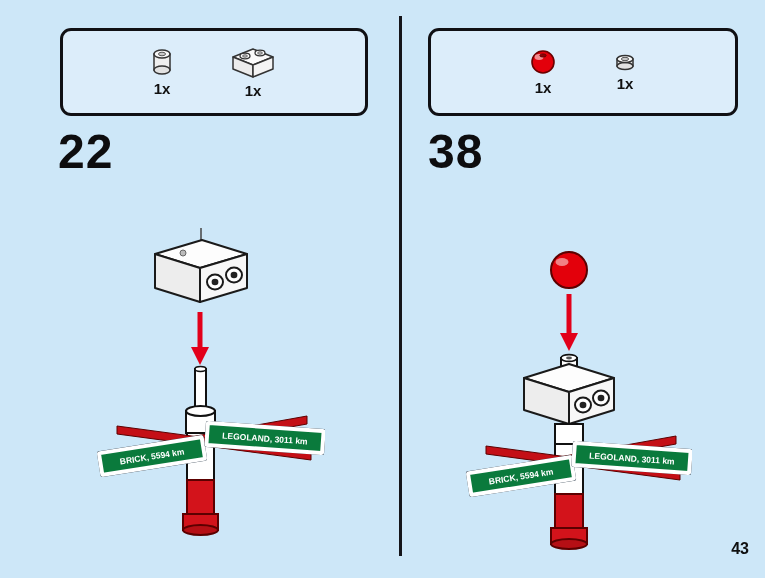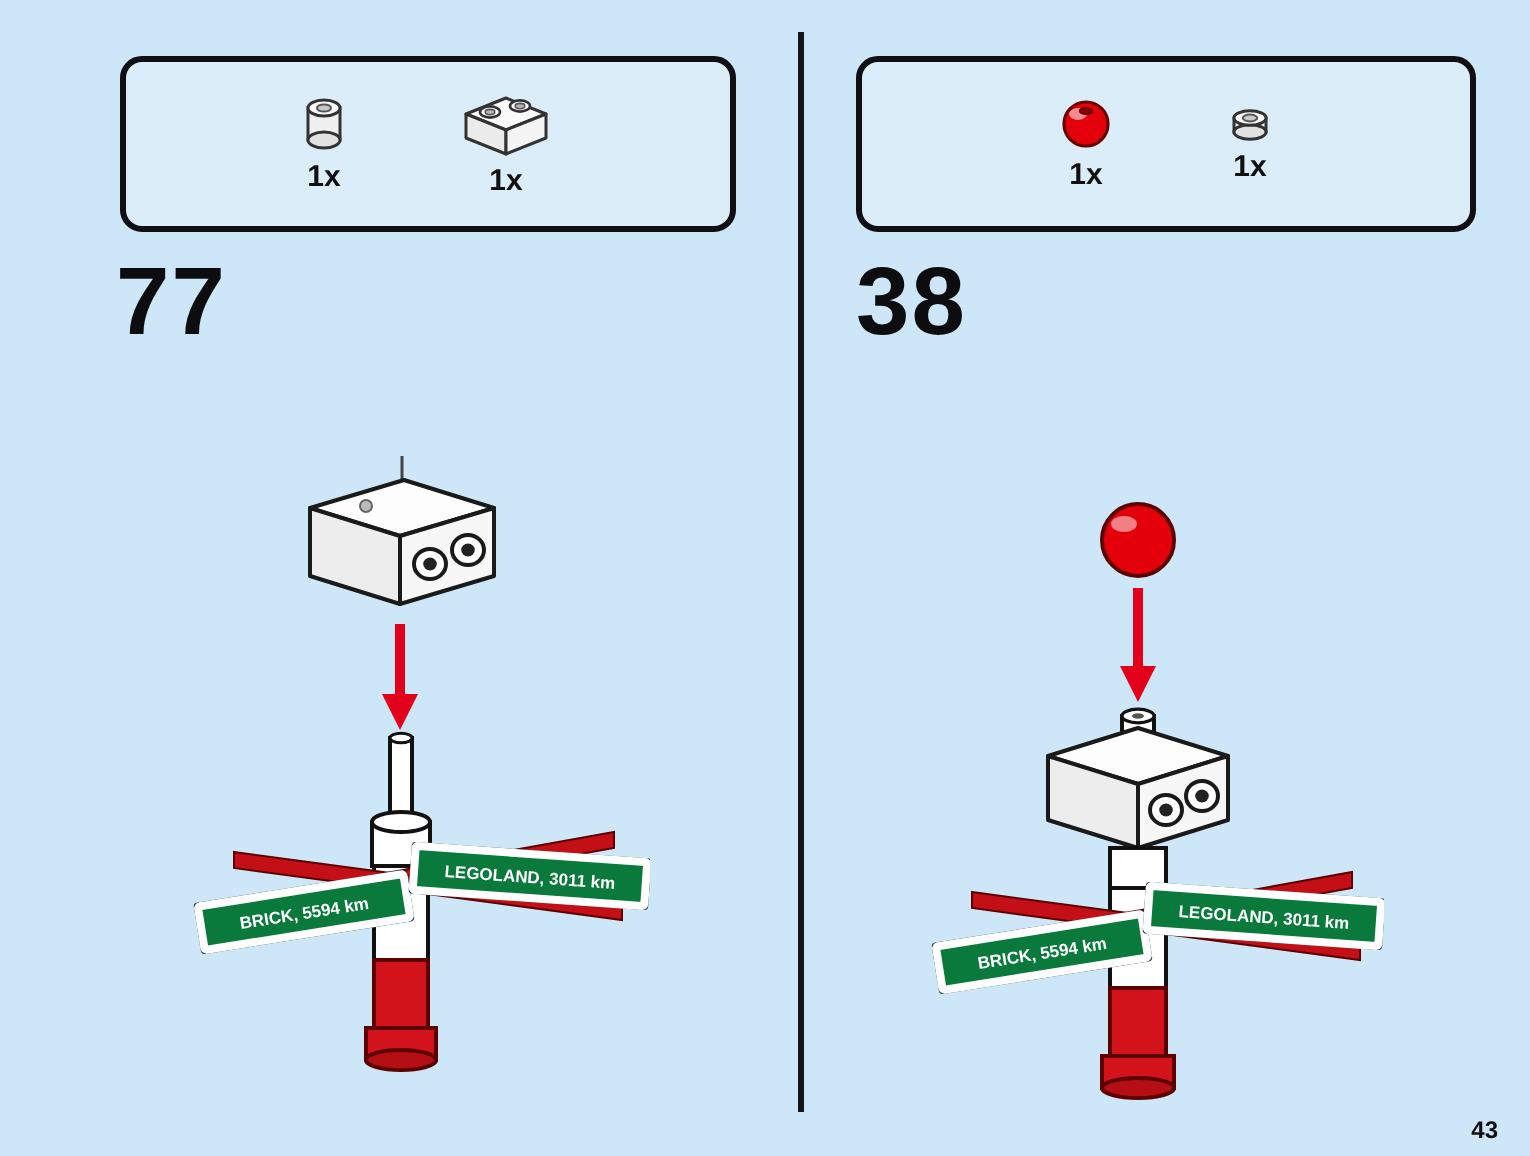--- a/index.html
+++ b/index.html
@@ -26,21 +26,21 @@
   .step-number{
     position:absolute;top:128px;font-size:48px;font-weight:800;line-height:1;
     letter-spacing:1px;color:#0d0d0f;
   }
   .step-number.left{left:58px;}
   .step-number.right{left:428px;}
   .figure{position:absolute;}
   .figure.left{left:95px;top:228px;}
   .figure.right{left:462px;top:246px;}
   .page-number{
-    position:absolute;right:16px;bottom:6px;font-size:12px;font-weight:bold;
+    position:absolute;right:16px;bottom:20px;font-size:16px;font-weight:bold;
   }
   svg{display:block;}
 </style>
 </head>
 <body>
 
 <div class="divider"></div>
 
 <div class="parts-box left">
   <div class="part">
@@ -59,21 +59,21 @@
       <polygon points="26,20 46,12 46,24 26,32" fill="#f4f4f4" stroke="#333" stroke-width="1.5" stroke-linejoin="round"></polygon>
       <ellipse cx="18" cy="11" rx="5" ry="2.8" fill="#fff" stroke="#333" stroke-width="1.3"></ellipse>
       <ellipse cx="18" cy="11" rx="2.4" ry="1.3" fill="#b8b8b8" stroke="#555" stroke-width="0.8"></ellipse>
       <ellipse cx="33" cy="8" rx="5" ry="2.8" fill="#fff" stroke="#333" stroke-width="1.3"></ellipse>
       <ellipse cx="33" cy="8" rx="2.4" ry="1.3" fill="#b8b8b8" stroke="#555" stroke-width="0.8"></ellipse>
     </svg>
     <span class="count">1x</span>
   </div>
 </div>
 
-<div class="step-number left">77</div>
+<div class="step-number left">22</div>
 
 <svg class="figure left" width="230" height="315" viewBox="0 0 230 315">
 
   <line x1="106" y1="0" x2="106" y2="13" stroke="#444" stroke-width="1.5"></line>
 
   <g>
     <polygon points="60,26 107,12 152,26 105,40" fill="#fdfdfd" stroke="#1a1a1a" stroke-width="2" stroke-linejoin="round"></polygon>
     <polygon points="60,26 105,40 105,74 60,60" fill="#ededed" stroke="#1a1a1a" stroke-width="2" stroke-linejoin="round"></polygon>
     <polygon points="105,40 152,26 152,60 105,74" fill="#f7f7f7" stroke="#1a1a1a" stroke-width="2" stroke-linejoin="round"></polygon>
     <ellipse cx="120" cy="54" rx="8" ry="7.5" fill="#fff" stroke="#1a1a1a" stroke-width="2"></ellipse>

